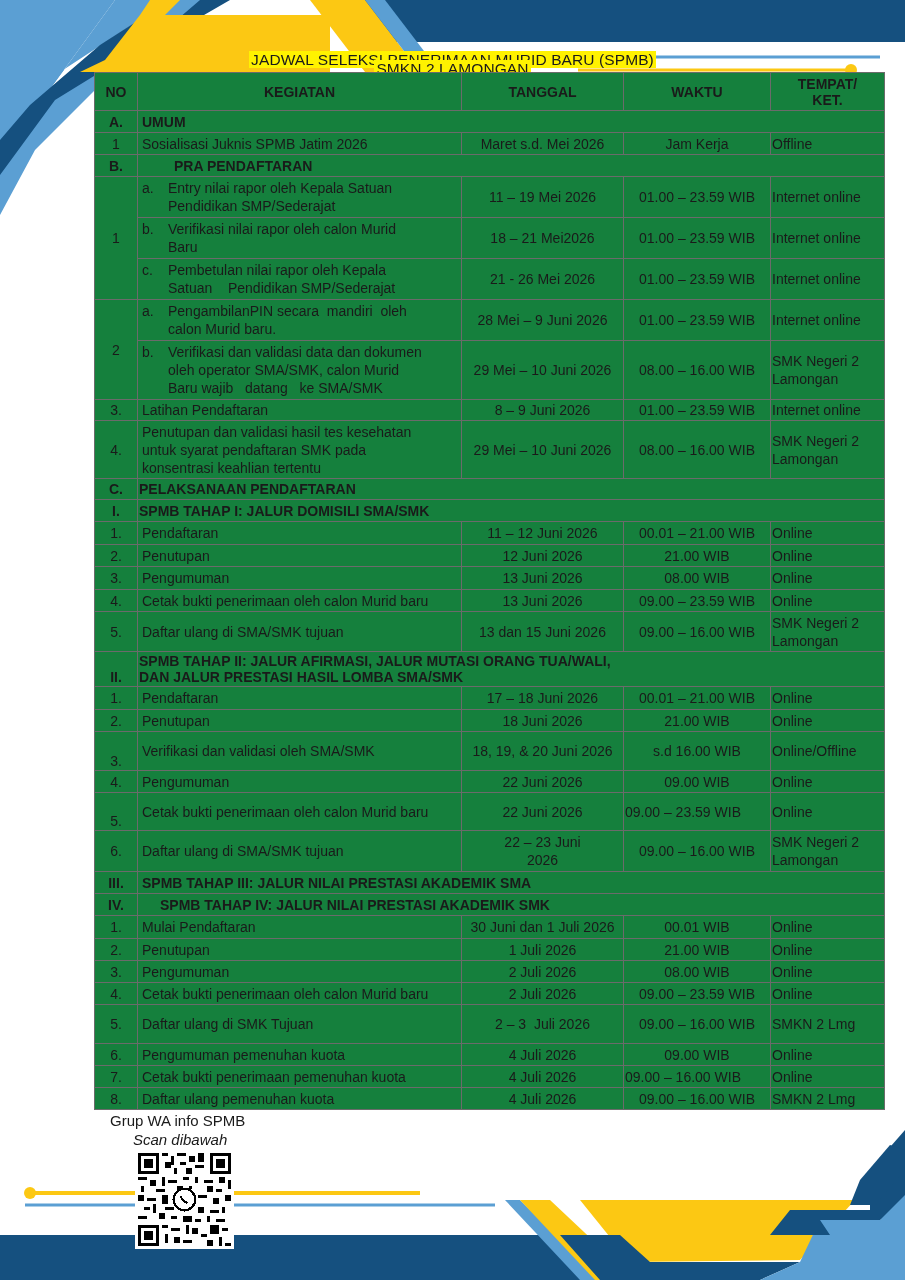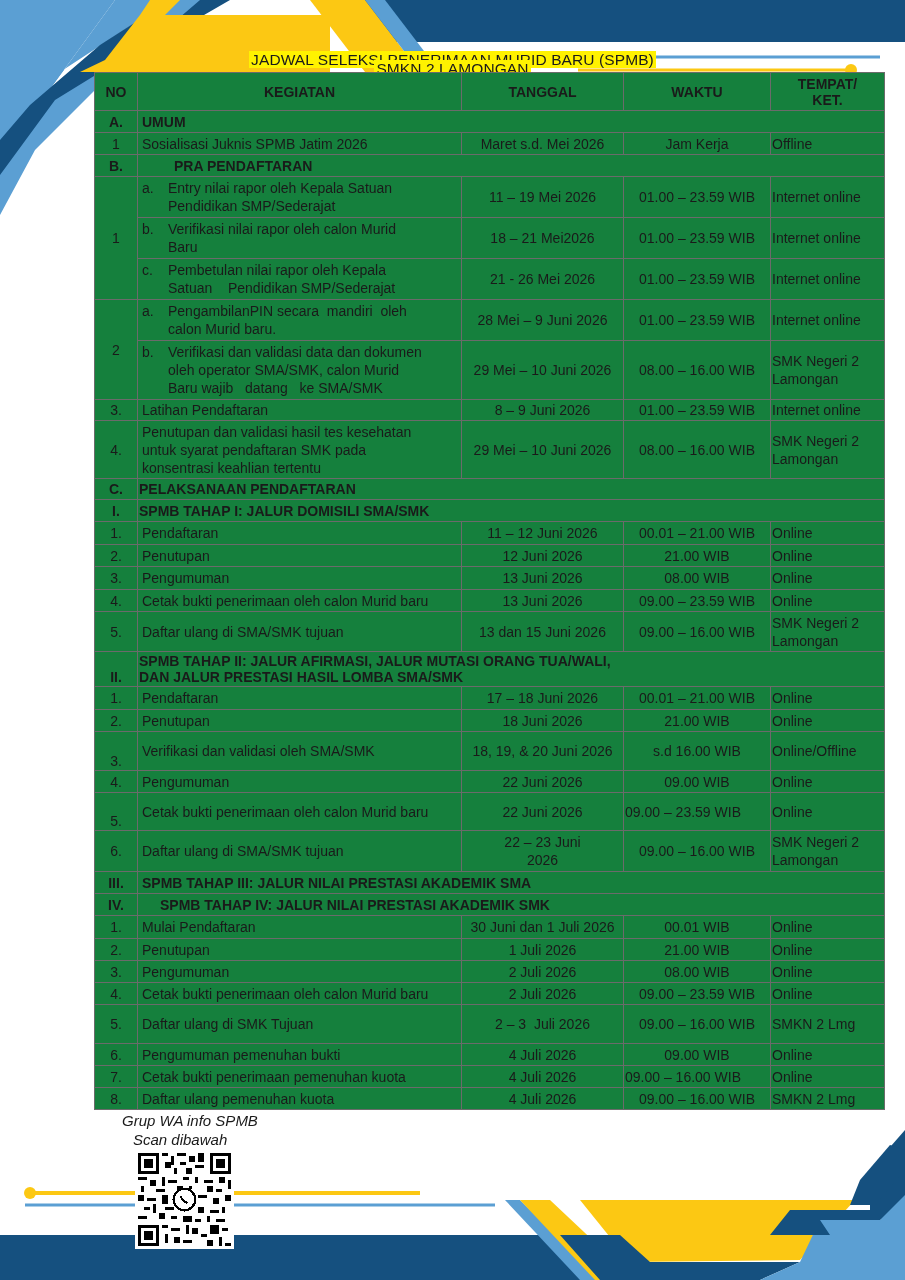--- a/index.html
+++ b/index.html
@@ -299,21 +299,21 @@
   </tr>
   <tr style="height:39px">
     <td class="no">5.</td>
     <td>Daftar ulang di SMK Tujuan</td>
     <td class="c" style="white-space:pre">2 – 3  Juli 2026</td>
     <td class="c">09.00 – 16.00 WIB</td>
     <td class="tl">SMKN 2 Lmg</td>
   </tr>
   <tr style="height:22px">
     <td class="no">6.</td>
-    <td>Pengumuman pemenuhan bukti</td>
+    <td>Pengumuman pemenuhan kuota</td>
     <td class="c">4 Juli 2026</td>
     <td class="c">09.00 WIB</td>
     <td class="tl">Online</td>
   </tr>
   <tr style="height:22px">
     <td class="no">7.</td>
     <td>Cetak bukti penerimaan pemenuhan kuota</td>
     <td class="c">4 Juli 2026</td>
     <td class="tl">09.00 – 16.00 WIB</td>
     <td class="tl">Online</td>
@@ -321,21 +321,21 @@
   <tr style="height:22px">
     <td class="no">8.</td>
     <td>Daftar ulang pemenuhan kuota</td>
     <td class="c">4 Juli 2026</td>
     <td class="c">09.00 – 16.00 WIB</td>
     <td class="tl">SMKN 2 Lmg</td>
   </tr>
 </tbody>
   </table>
 
-<div class="footer-txt" style="left:122px; top:1111px;font-style:italic;">Grup WA info SPMB</div>
+<div class="footer-txt" style="left:110px; top:1111px;">Grup WA info SPMB</div>
 <div class="footer-txt" style="left:133px; top:1130px;font-style:italic;">Scan dibawah</div>
 
 <div class="qr">
   <svg width="99" height="99" viewBox="0 0 33 33" xmlns="http://www.w3.org/2000/svg" shape-rendering="crispEdges">
     <rect width="33" height="33" fill="#fff"></rect>
 
     <g fill="#000">
       <rect x="1" y="1" width="7" height="7"></rect>
         <rect x="25" y="1" width="7" height="7"></rect>
         <rect x="1" y="25" width="7" height="7"></rect>

